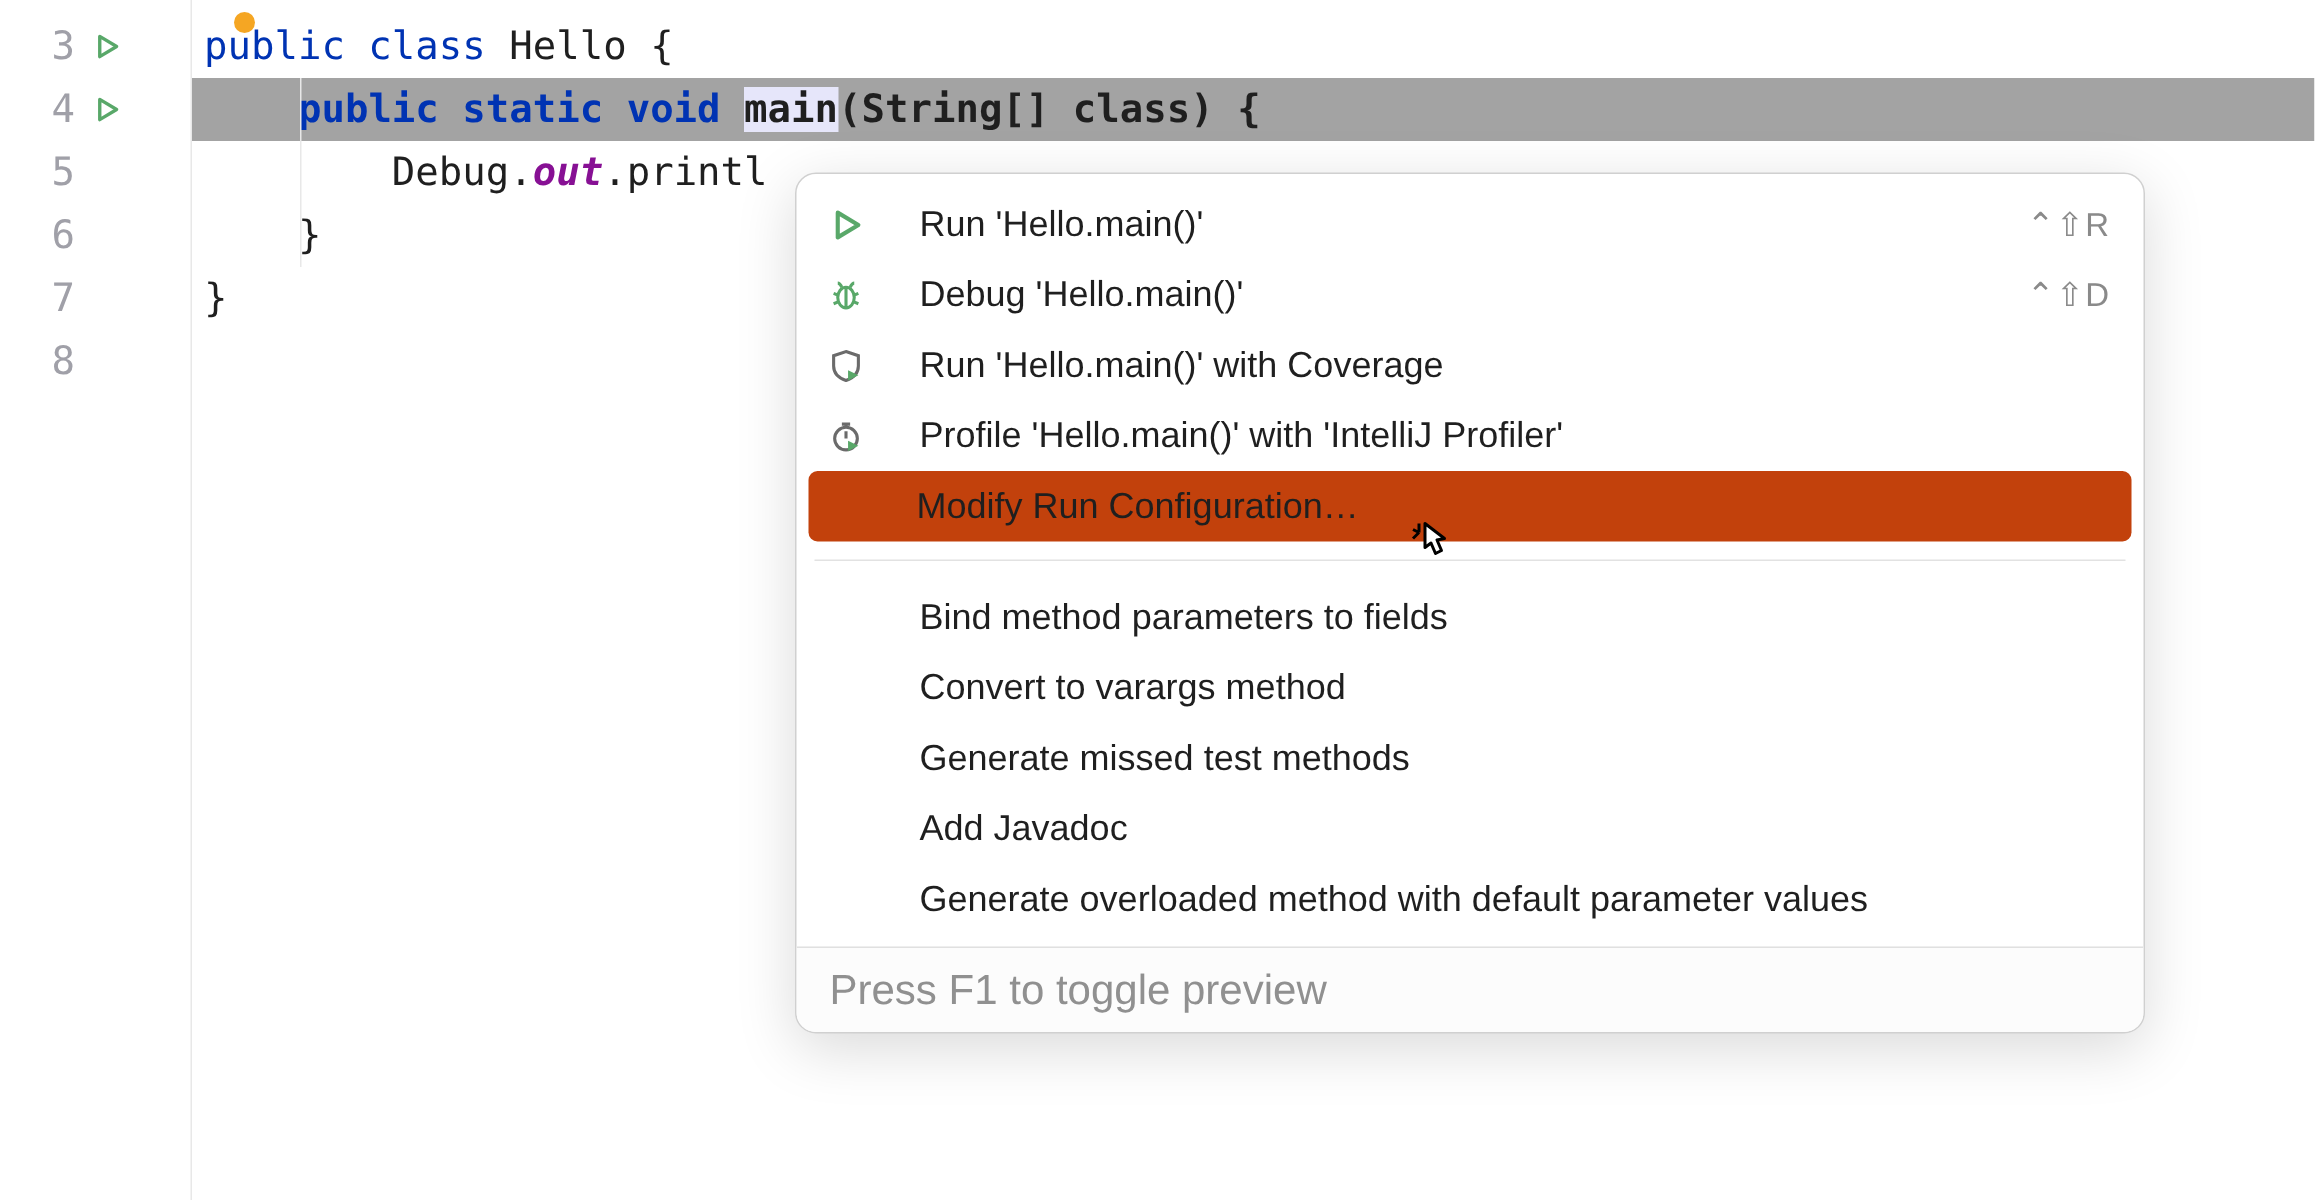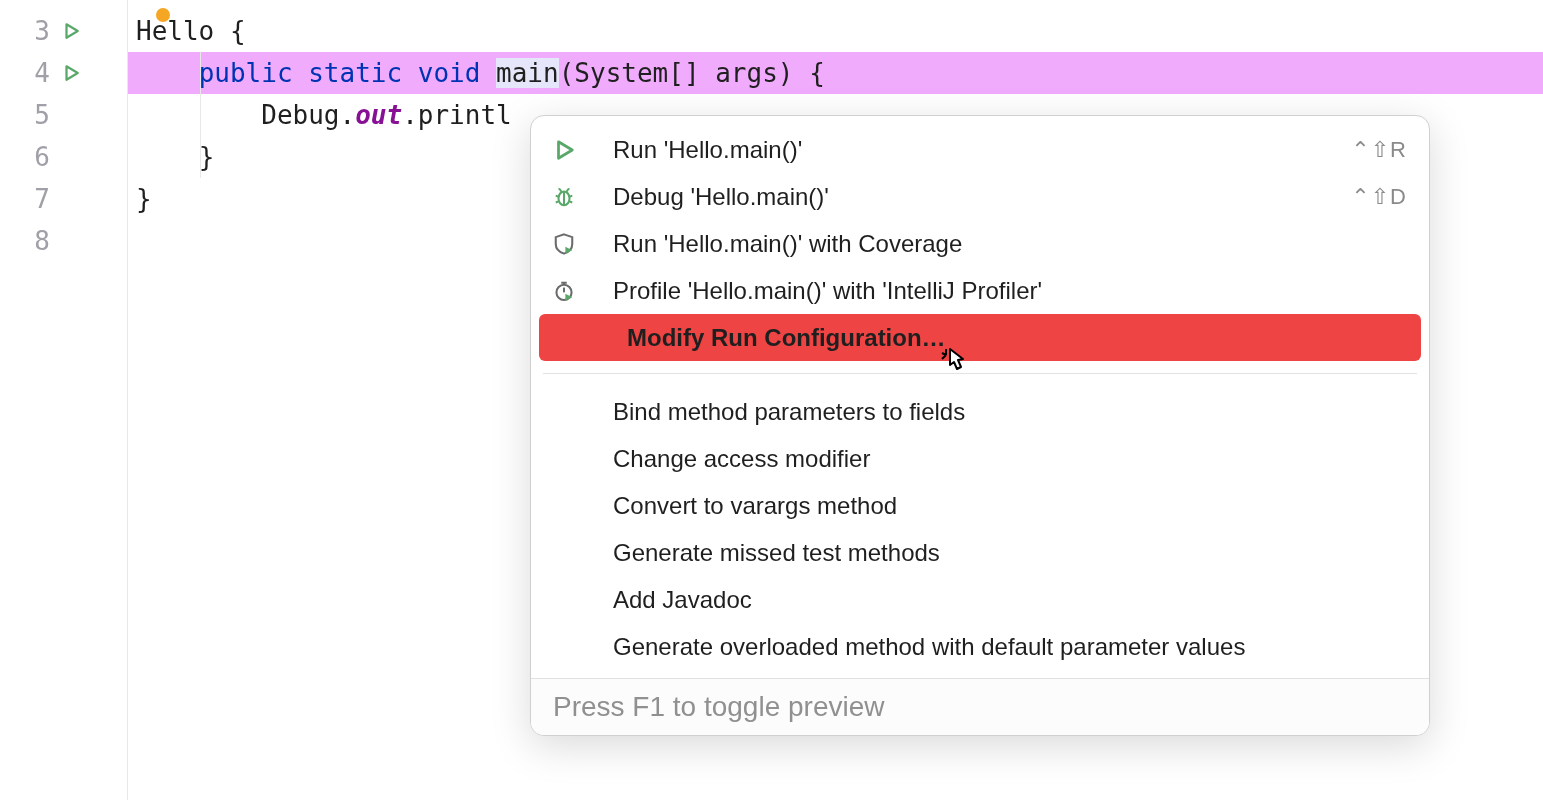--- a/index.html
+++ b/index.html
@@ -48,21 +48,22 @@
       font-size: 26px;
     }
     .code-line {
       height: 42px;
       display: flex;
       align-items: center;
       white-space: pre;
       padding-left: 8px;
     }
     .code-line.highlighted {
-      background: #f0abfc;
+      background: #a3a3a3;
+      font-weight: bold;
     }
     .kw { color: #0033b3; }
     .plain { color: #1f1f1f; }
     .italic-field { color: #871094; font-style: italic; font-weight: bold; }
     .method-name-hl { background: #e6e6fa; }
     .orange-dot {
       position: absolute;
       width: 14px;
       height: 14px;
       background: #f5a623;
@@ -88,25 +89,24 @@
     .menu-item {
       height: 47px;
       display: flex;
       align-items: center;
       padding: 0 22px;
       font-size: 24px;
       color: #1f1f1f;
       gap: 20px;
     }
     .menu-item.selected {
-      background: #ef4444;
+      background: #c2410c;
       border-radius: 6px;
       margin: 0 8px;
-      padding: 0 28px;
-      font-weight: bold;
+      padding: 0 12px;
     }
     .menu-icon {
       width: 40px;
       display: flex;
       align-items: center;
       justify-content: flex-start;
       flex-shrink: 0;
     }
     .menu-label {
       flex: 1;
@@ -176,24 +176,24 @@
     <div class="gutter-row">
       <span class="line-number">8</span>
     </div>
   </div>
 
   <div class="code-area">
     <div class="orange-dot"></div>
     <div class="indent-guide" style="top:52px;left:72px;height:126px;"></div>
 
     <div class="code-line">
-      <span class="plain">Hello</span><span class="plain"> {</span>
+      <span class="kw">public class </span><span class="plain">Hello</span><span class="plain"> {</span>
     </div>
     <div class="code-line highlighted">
-      <span class="plain">    </span><span class="kw">public static void </span><span class="plain method-name-hl">main</span><span class="plain">(System[] args) {</span>
+      <span class="plain">    </span><span class="kw">public static void </span><span class="plain method-name-hl">main</span><span class="plain">(String[] class) {</span>
     </div>
     <div class="code-line">
       <span class="plain">        </span><span class="plain">Debug.</span><span class="italic-field">out</span><span class="plain">.printl</span>
     </div>
     <div class="code-line">
       <span class="plain">    </span><span class="plain">}</span>
     </div>
     <div class="code-line">
       <span class="plain">}</span>
     </div>
@@ -256,24 +256,20 @@
 
   <div class="menu-separator"></div>
 
   <div class="menu-section">
     <div class="menu-item">
       <span class="no-icon-pad"></span>
       <span class="menu-label">Bind method parameters to fields</span>
     </div>
     <div class="menu-item">
       <span class="no-icon-pad"></span>
-      <span class="menu-label">Change access modifier</span>
-    </div>
-    <div class="menu-item">
-      <span class="no-icon-pad"></span>
       <span class="menu-label">Convert to varargs method</span>
     </div>
     <div class="menu-item">
       <span class="no-icon-pad"></span>
       <span class="menu-label">Generate missed test methods</span>
     </div>
     <div class="menu-item">
       <span class="no-icon-pad"></span>
       <span class="menu-label">Add Javadoc</span>
     </div>

